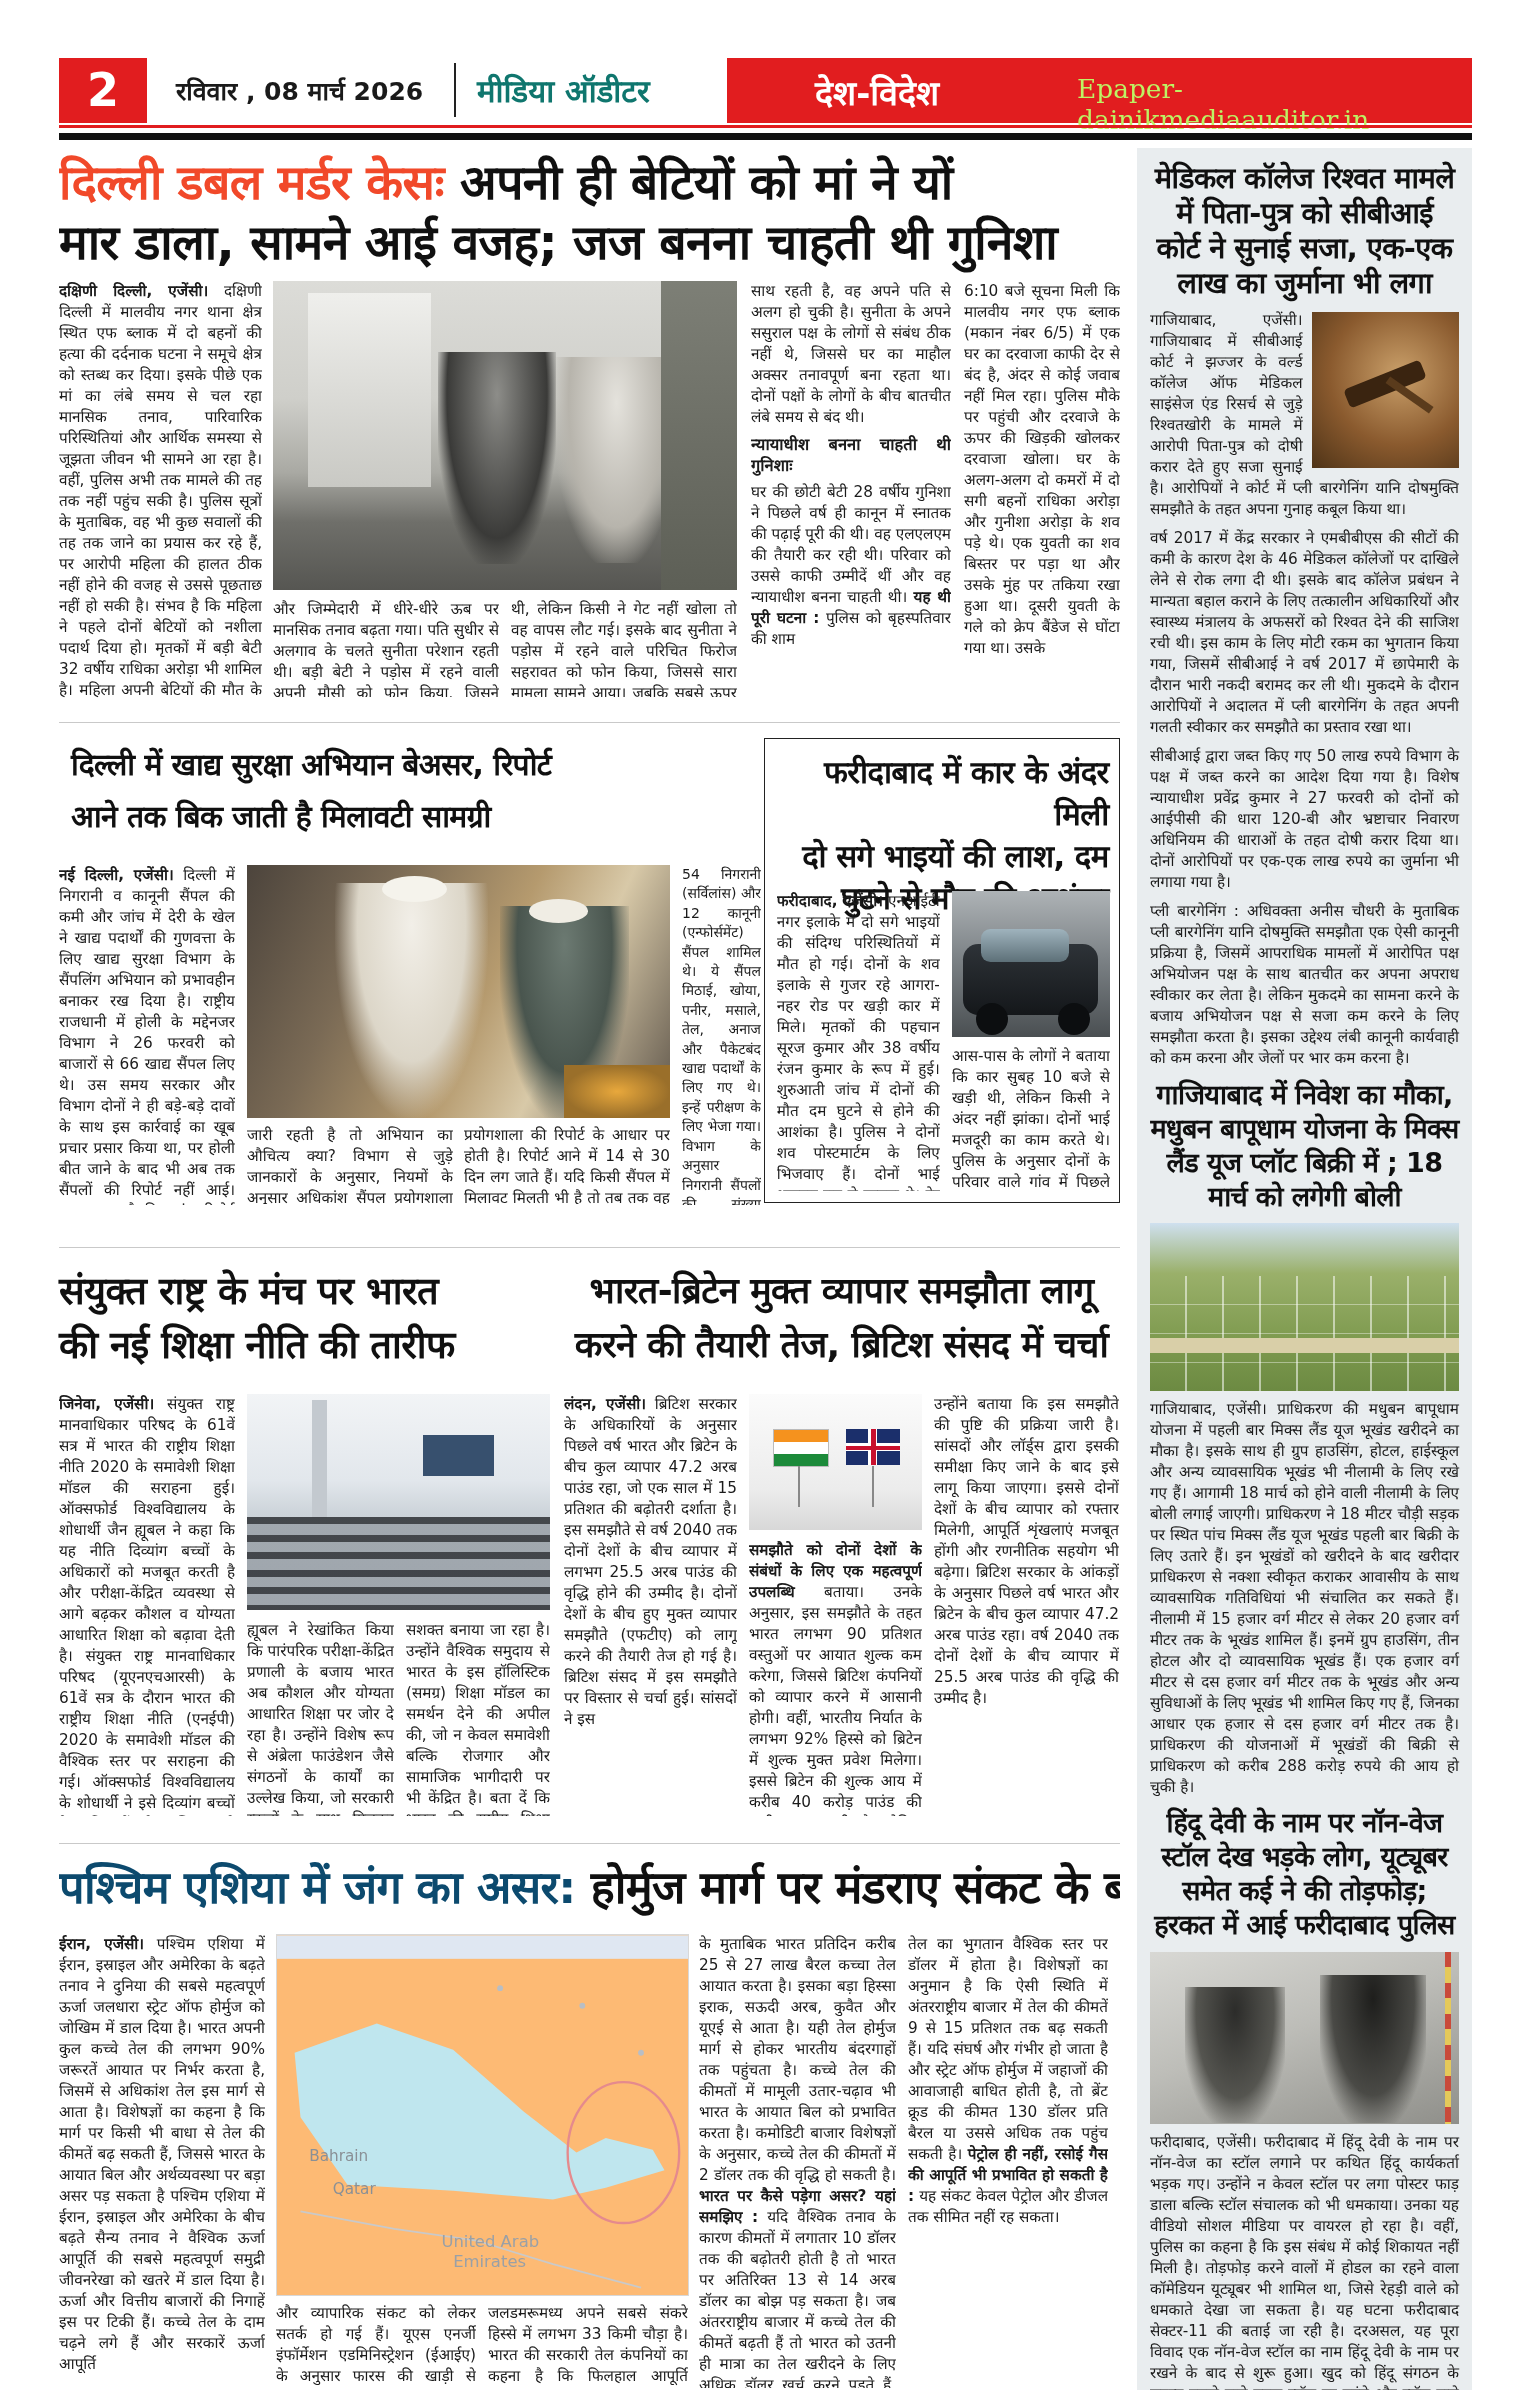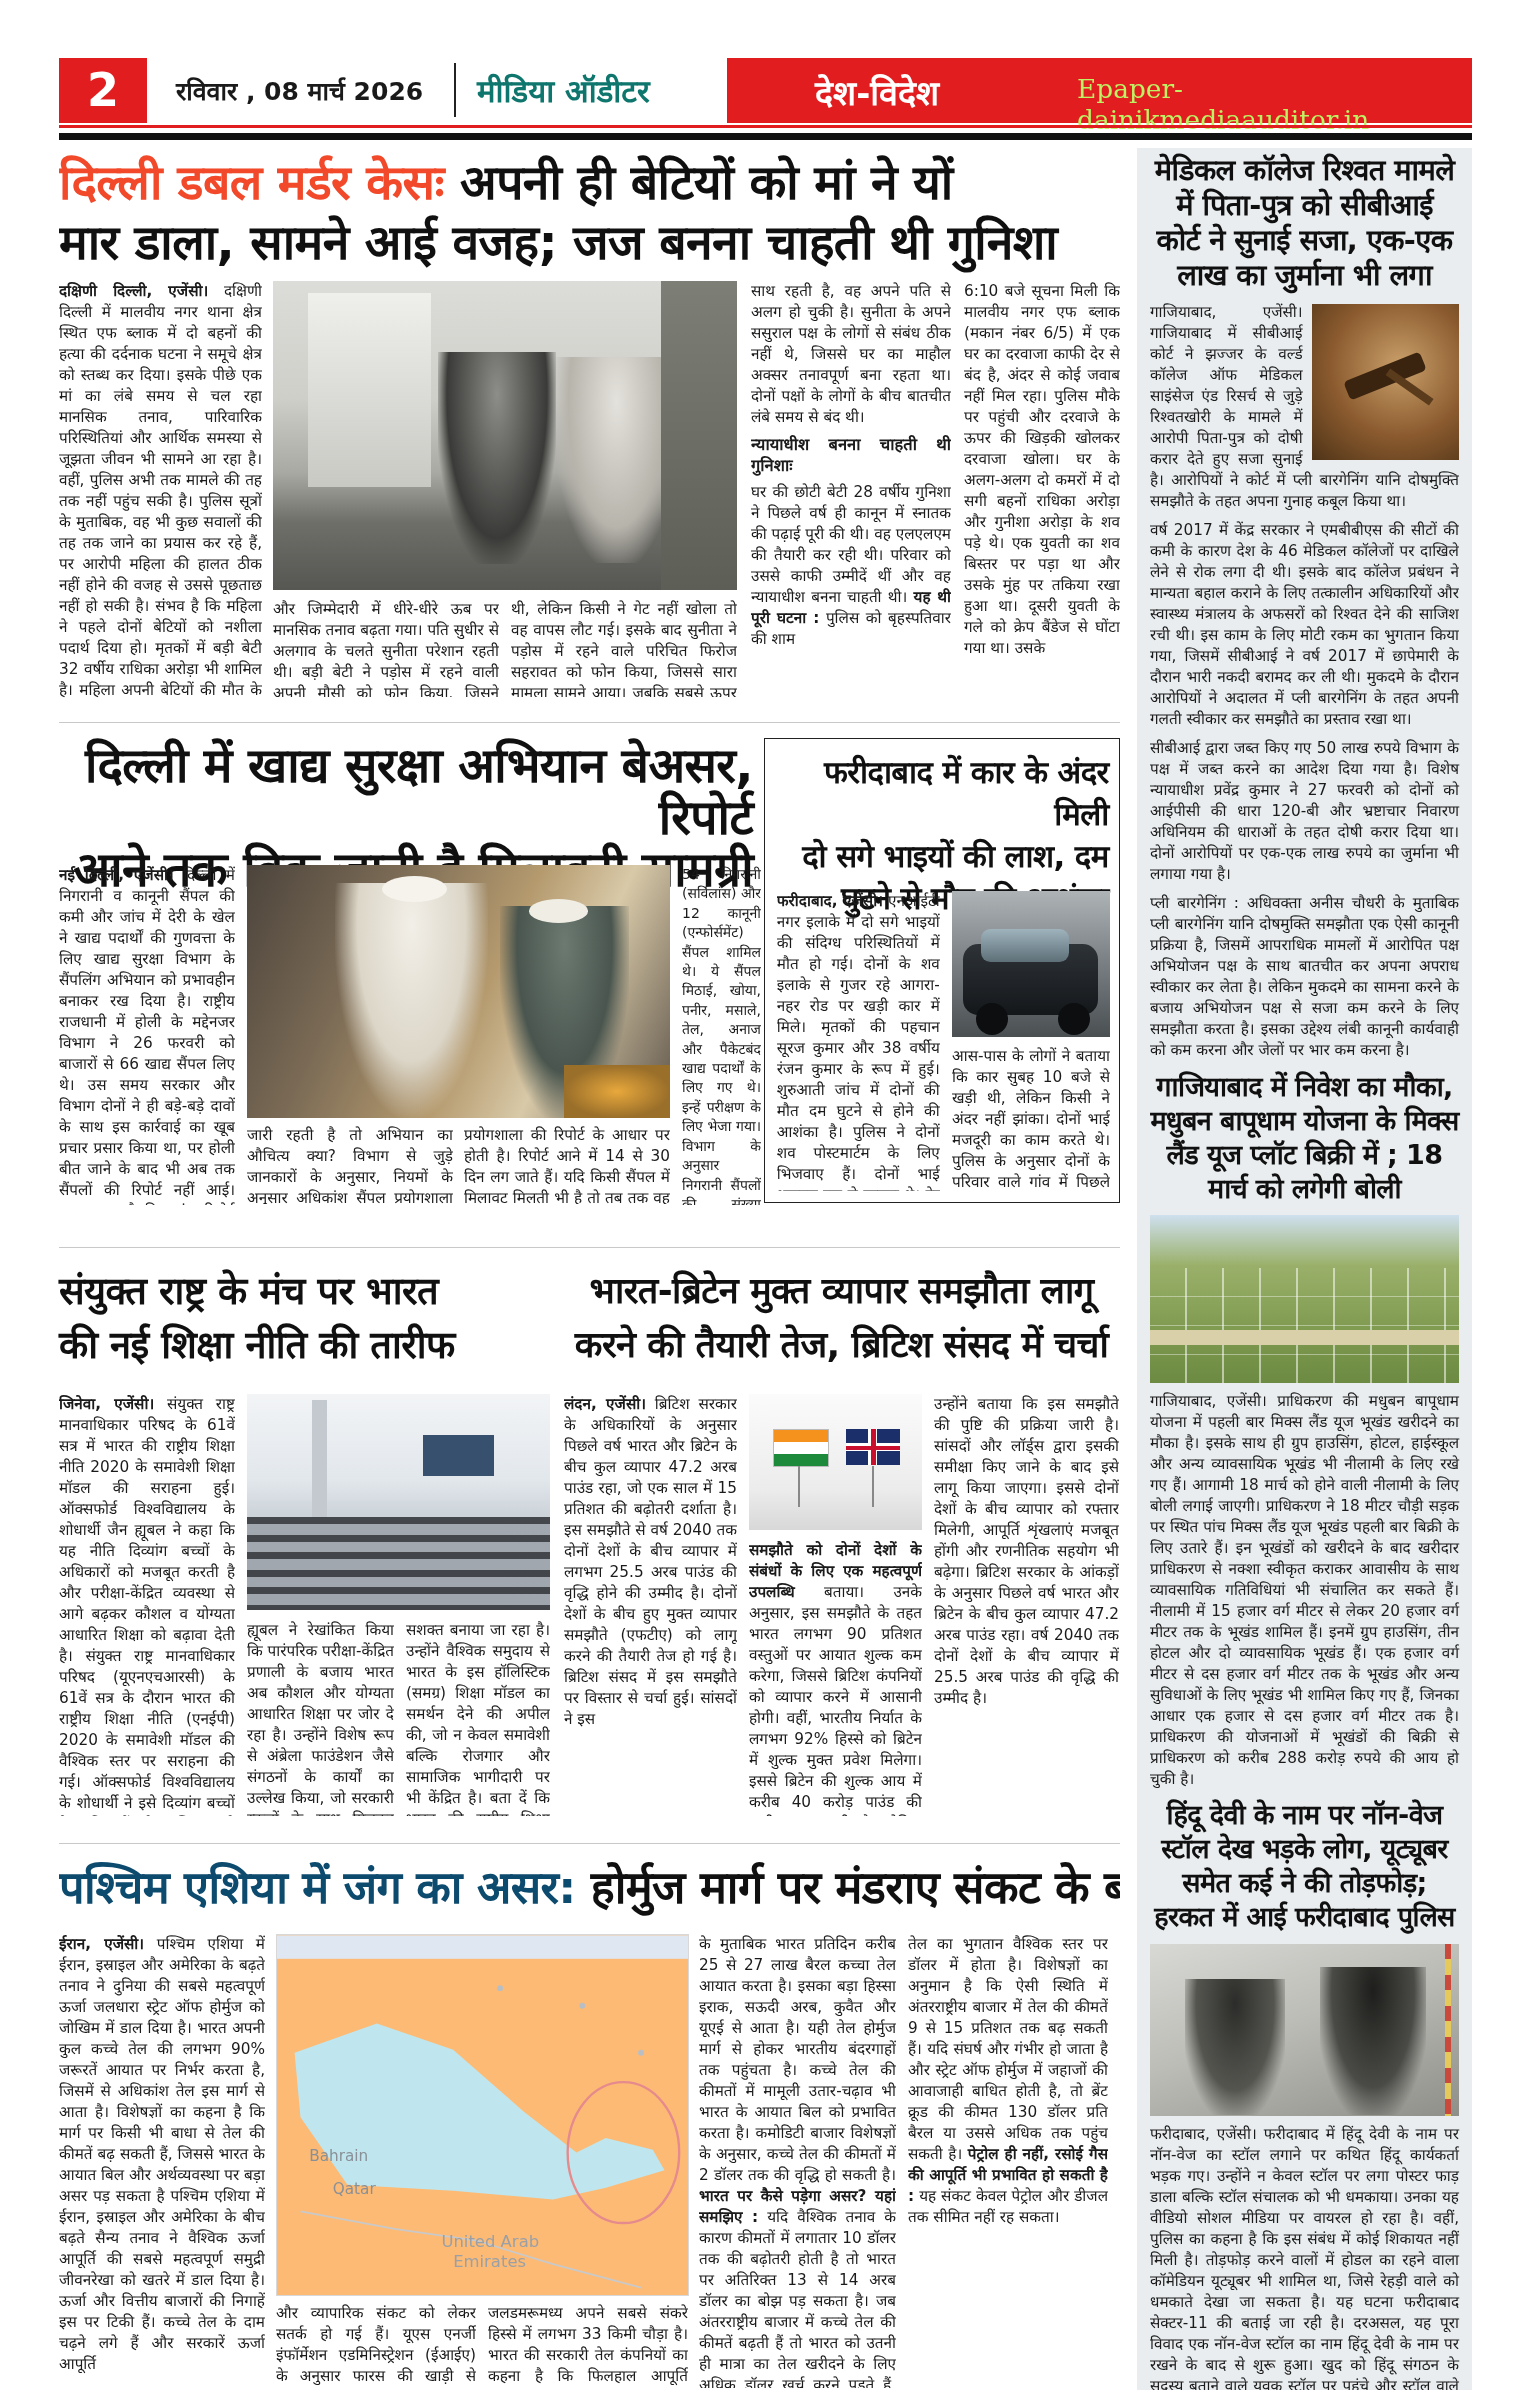--- a/index.html
+++ b/index.html
@@ -5,21 +5,21 @@
   html,body{margin:0;padding:0;}
   body{width:1528px;height:2401px;background:#ffffff;position:relative;
        font-family:"DejaVu Sans","Liberation Sans",sans-serif;color:#1b1b1b;}
   .abs{position:absolute;}
   .col{position:absolute;font-size:15.3px;line-height:21px;text-align:justify;overflow:hidden;color:#1b1b1b;}
   .col .lead{font-weight:bold;}
   .subhead{font-weight:bold;}
   .ph{position:absolute;overflow:hidden;background:#cfcfcd;}
   .headline{font-weight:bold;color:#101010;letter-spacing:-0.6px;}
   .rule{position:absolute;}
-  .rail{position:absolute;left:1137px;top:148px;width:335px;height:2242px;background:#e9edef;overflow:hidden;box-sizing:border-box;padding:1px 13px;}
+  .rail{position:absolute;left:1137px;top:148px;width:335px;height:2242px;background:#e9edef;overflow:hidden;box-sizing:border-box;padding:9px 13px;}
   .rail p{margin:0 0 8.2px 0;font-size:15.3px;line-height:21px;text-align:justify;}
   .rail .rhead{font-weight:bold;font-size:29px;line-height:35px;text-align:center;letter-spacing:-0.6px;margin:3.5px 0 9.4px 0;color:#101010;}
   .boxed{position:absolute;left:764px;top:738px;width:356px;height:465px;border:1.8px solid #222;background:#fff;box-sizing:border-box;}
   svg text{font-family:"DejaVu Sans","Liberation Sans",sans-serif;}
 </style>
 </head>
 <body>
 
 <div class="abs" style="left:0;top:0;width:1528px;height:147px;">
   <div class="abs" style="left:59px;top:58px;width:88px;height:65px;background:#e11d1f;color:#fff;font-size:46px;font-weight:bold;text-align:center;line-height:65px;"><span>2</span></div>
@@ -65,21 +65,21 @@
     <span>पुलिस को बृहस्पतिवार की शाम</span>
   </div>
   <div class="col" style="left:964px;top:281px;width:156px;height:417px;">
     <span>6:10 बजे सूचना मिली कि मालवीय नगर एफ ब्लाक (मकान नंबर 6/5) में एक घर का दरवाजा काफी देर से बंद है, अंदर से कोई जवाब नहीं मिल रहा। पुलिस मौके पर पहुंची और दरवाजे के ऊपर की खिड़की खोलकर दरवाजा खोला। घर के अलग-अलग दो कमरों में दो सगी बहनों राधिका अरोड़ा और गुनीशा अरोड़ा के शव पड़े थे। एक युवती का शव बिस्तर पर पड़ा था और उसके मुंह पर तकिया रखा हुआ था। दूसरी युवती के गले को क्रेप बैंडेज से घोंटा गया था। उसके</span>
   </div>
 </div>
 
 <div class="rule" style="left:59px;top:722px;width:1061px;height:1.2px;background:#c9c9c9;"></div>
 
 <div>
-  <div class="abs headline" style="left:71px;top:739px;width:682px;height:112px;font-size:48px;line-height:52px;text-align:right;">
+  <div class="abs headline" style="left:71px;top:739px;width:682px;height:112px;font-size:30px;line-height:52px;text-align:left;">
     <span>दिल्ली में खाद्य सुरक्षा अभियान बेअसर, रिपोर्ट</span><br>
     <span>आने तक बिक जाती है मिलावटी सामग्री</span>
   </div>
   <div class="col" style="left:59px;top:865px;width:176px;height:340px;">
     <span class="lead">नई दिल्ली, एजेंसी।</span>
     <span>दिल्ली में निगरानी व कानूनी सैंपल की कमी और जांच में देरी के खेल ने खाद्य पदार्थों की गुणवत्ता के लिए खाद्य सुरक्षा विभाग के सैंपलिंग अभियान को प्रभावहीन बनाकर रख दिया है। राष्ट्रीय राजधानी में होली के मद्देनजर विभाग ने 26 फरवरी को बाजारों से 66 खाद्य सैंपल लिए थे। उस समय सरकार और विभाग दोनों ने ही बड़े-बड़े दावों के साथ इस कार्रवाई का खूब प्रचार प्रसार किया था, पर होली बीत जाने के बाद भी अब तक सैंपलों की रिपोर्ट नहीं आई। सवाल यह है कि जांच रिपोर्ट आने में देरी क्यों होती है और जब सैंपलिंग के बाद भी संबंधित खाद्य पदार्थ की बिक्री</span>
   </div>
   <div class="ph" style="left:247px;top:865px;width:423px;height:253px;
        background:linear-gradient(115deg,#4c443c 0%,#7a6a55 28%,#b59a6e 55%,#d8c9a8 72%,#5e554a 100%);">
     <div style="position:absolute;left:88px;top:17.6px;width:153px;height:235px;background:radial-gradient(ellipse at 50% 18%,#f2efe8 0%,#dcd6c8 50%,transparent 72%);"></div>

